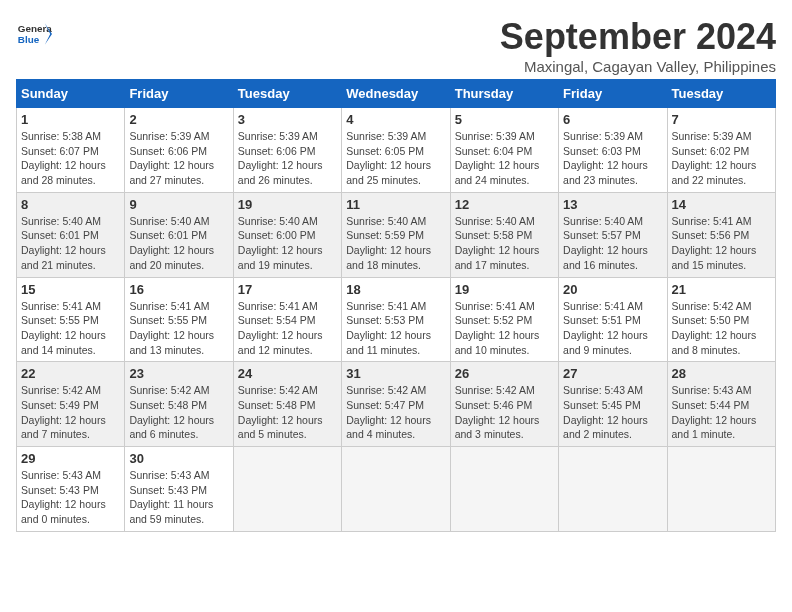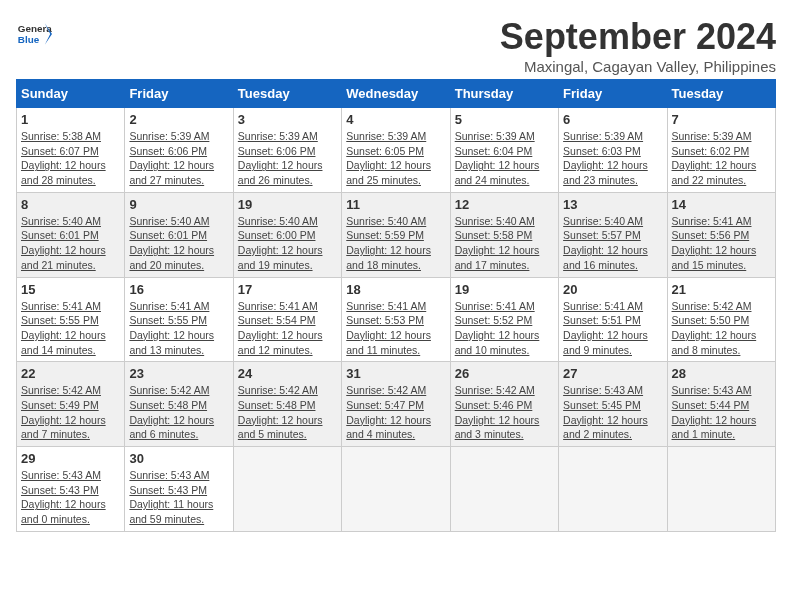--- a/index.html
+++ b/index.html
@@ -69,21 +69,20 @@
       font-size: 13px;
       font-weight: bold;
       color: #333;
       display: block;
       margin-bottom: 2px;
     }
     .day-detail {
       color: #444;
       font-size: 10.5px;
       line-height: 1.4;
-      text-decoration: underline;
     }
     .row-shaded td {
       background-color: #f0f0f0 !important;
     }
   </style>
 </head>
 <body>
 
 <div class="header-area">
   <div class="logo">

